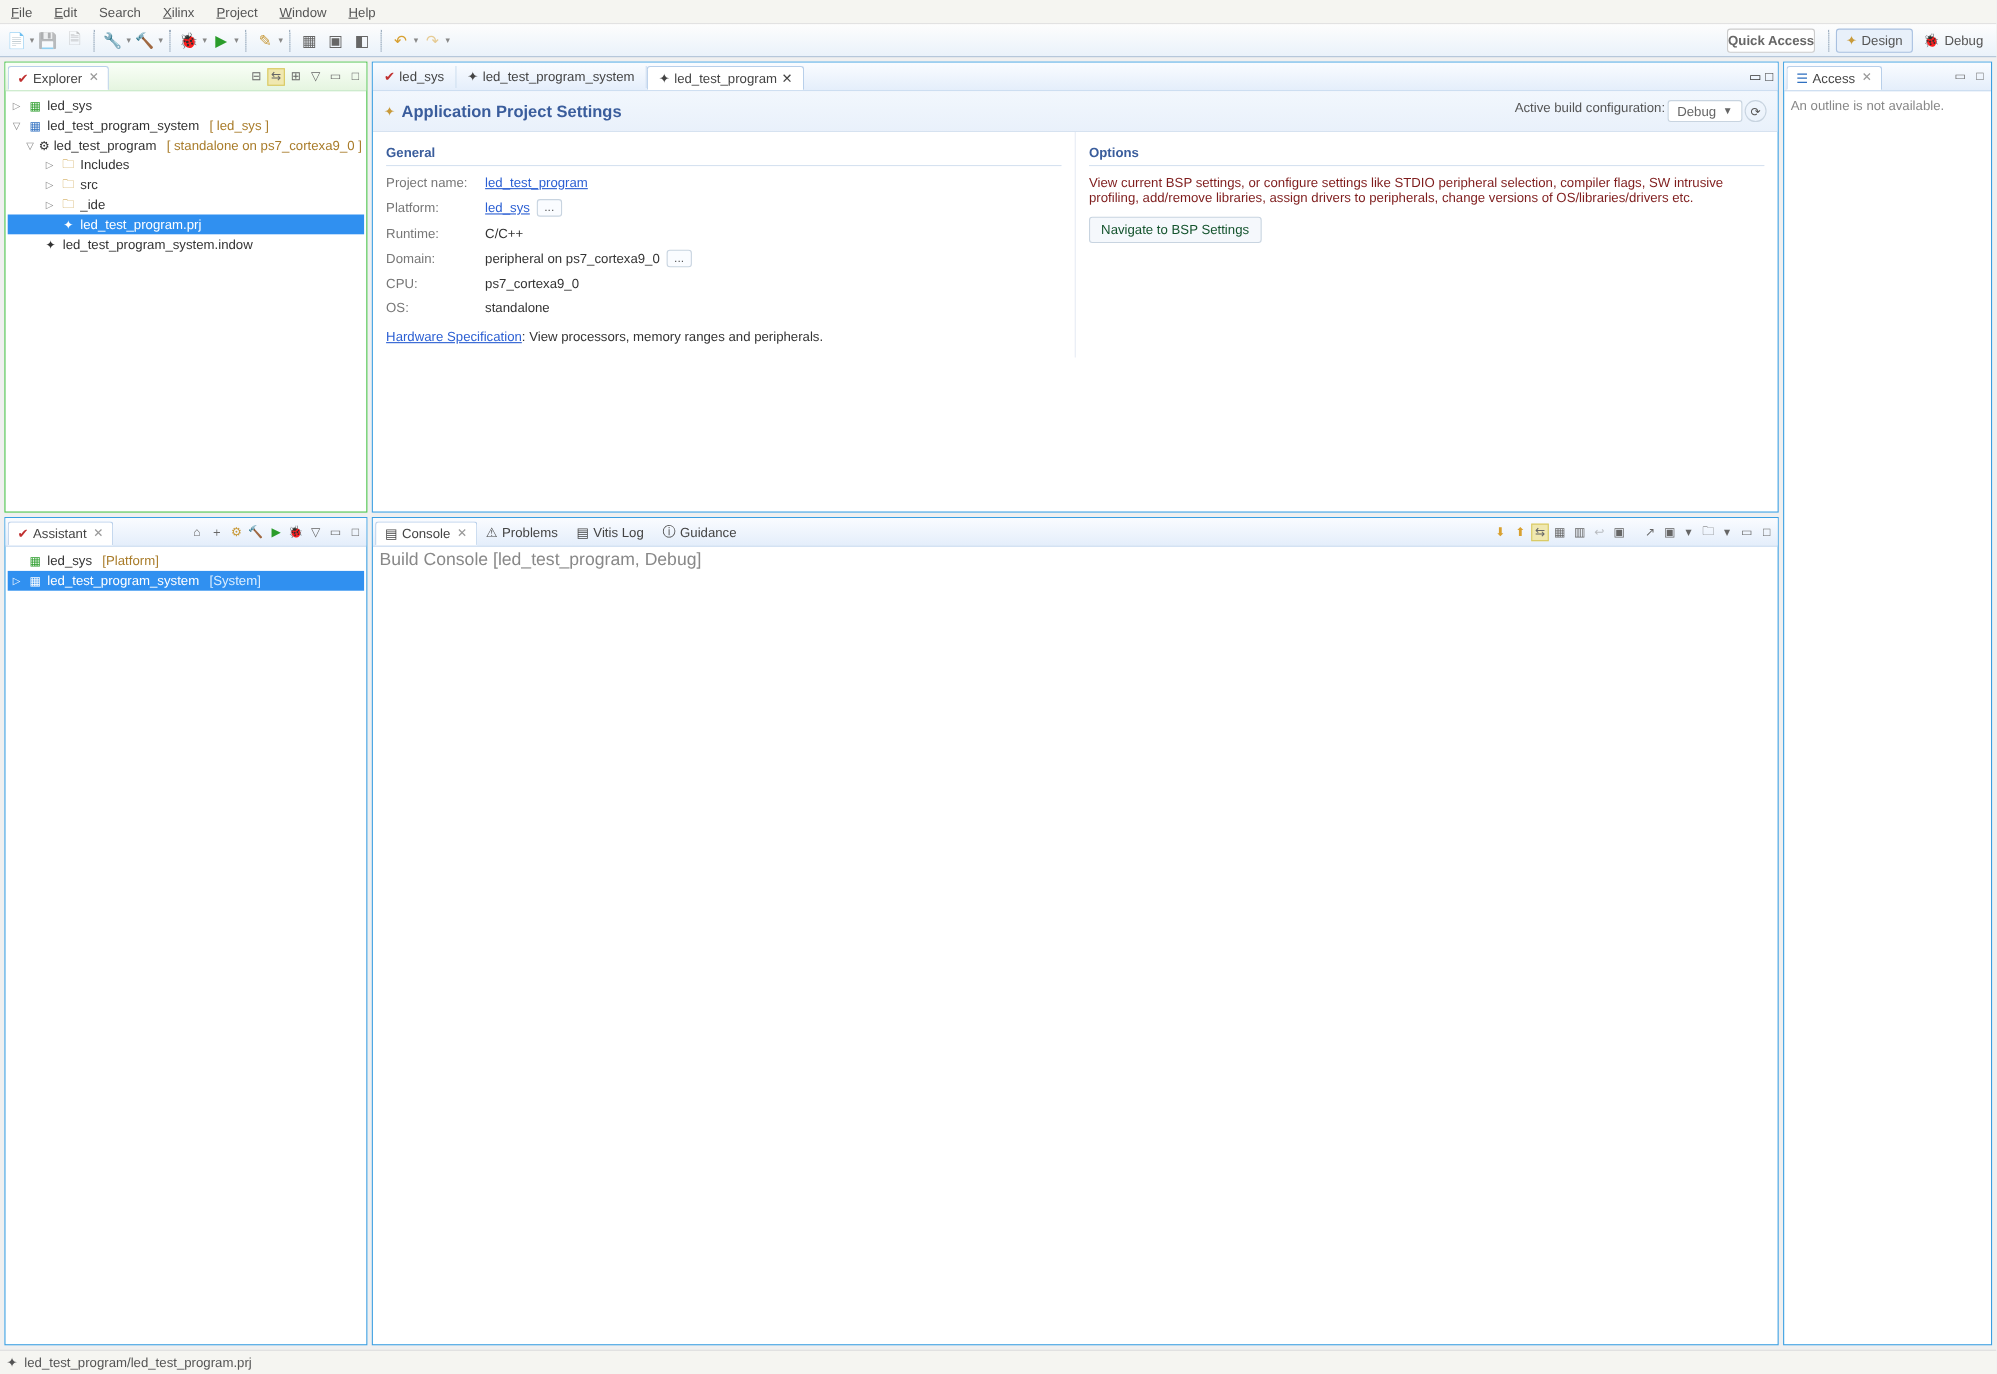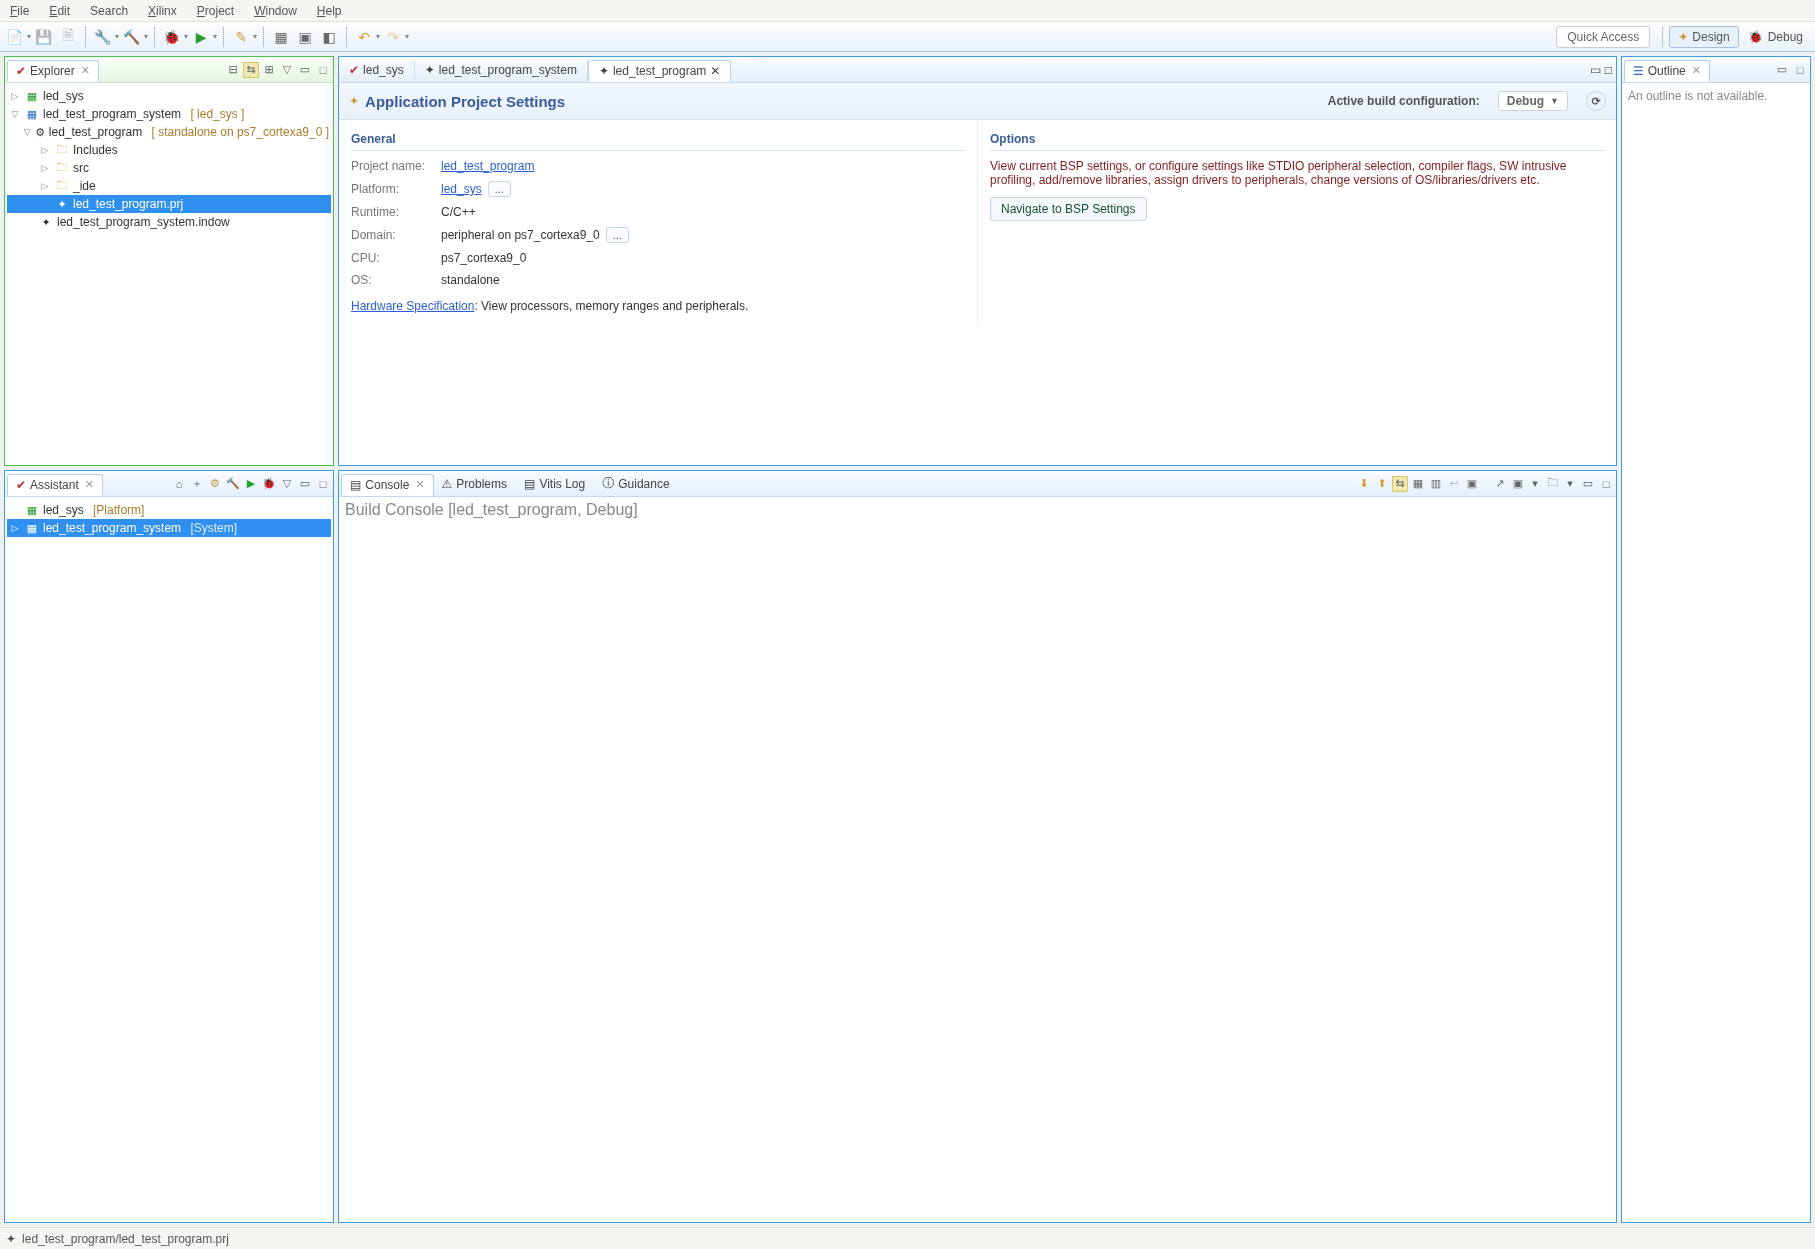--- a/index.html
+++ b/index.html
@@ -7,21 +7,21 @@
 a { color: #2b5fd3; text-decoration: underline; }
 
 .menubar { display: flex; background: #f5f5f1; border-bottom: 1px solid #e0e0e0; padding: 2px 4px; gap: 8px; height: 22px; align-items: center; }
 .menubar span { padding: 2px 6px; color: #555; font-size: 12px; }
 .menubar span u { text-decoration: underline; }
 
 .toolbar { display: flex; background: linear-gradient(#fdfdfd,#eaf2fa); border-bottom: 1px solid #b0c2d8; padding: 2px 4px; height: 30px; align-items: center; gap: 2px; }
 .toolbar .sep { width: 1px; height: 20px; background: #c8d4e0; margin: 0 4px; border-left: 1px dotted #a0b0c0; }
 .toolbar .tbtn { width: 22px; height: 22px; display: flex; align-items: center; justify-content: center; color: #666; font-size: 14px; border-radius: 2px; }
 .toolbar .spacer { flex: 1; }
-.quick-access { background: #fff; border: 1px solid #ccc; border-radius: 3px; padding: 3px 10px; color: #666; margin-right: 6px; }
+.quick-access { background: #fff; border: 1px solid #ccc; border-radius: 3px; padding: 3px 0; color: #666; margin-right: 6px; font-weight: bold; }
 .persp-btn { display: flex; align-items: center; gap: 4px; padding: 3px 8px; color: #555; border-radius: 3px; }
 .persp-btn.active { background: #e8f0fa; border: 1px solid #a8c0e0; }
 
 .layout { display: grid; grid-template-columns: 330px 1fr 190px; grid-template-rows: 410px 1fr; gap: 4px; padding: 4px; height: calc(100vh - 22px - 30px - 22px); }
 .panel { background: #fff; border: 1px solid #3b9fe2; position: relative; display: flex; flex-direction: column; }
 .panel.green { border-color: #4ac24a; }
 .panel .tabbar { display: flex; align-items: center; background: linear-gradient(#fafcff,#e4eefb); border-bottom: 1px solid #c2d6ee; height: 26px; padding: 0 2px; }
 .panel .tabbar.green { background: linear-gradient(#fafff8,#e5f5e0); border-bottom-color: #c2e6c2; }
 .tab { display: flex; align-items: center; gap: 4px; padding: 3px 8px; color: #444; font-size: 12px; border-right: 1px solid transparent; }
 .tab.active { background: #fff; border: 1px solid #b8cfea; border-bottom: 1px solid #fff; border-radius: 3px 3px 0 0; position: relative; top: 1px; }
@@ -40,21 +40,21 @@
 .tree .l2 { padding-left: 32px; }
 .note { color: #a97c2a; text-align: right; }
 
 .editor-area { grid-column: 2; grid-row: 1; }
 .editor-tabs { display: flex; align-items: center; background: linear-gradient(#fafcff,#e4eefb); border-bottom: 1px solid #c2d6ee; height: 26px; }
 .editor-tab { display: flex; align-items: center; gap: 4px; padding: 3px 10px; color: #444; border-right: 1px solid #d0dff0; }
 .editor-tab.active { background: #fff; border: 1px solid #b8cfea; border-bottom: 1px solid #fff; border-radius: 3px 3px 0 0; position: relative; top: 1px; }
 .editor-body { flex: 1; overflow: auto; }
 .section-title { display: flex; align-items: center; gap: 6px; padding: 8px 10px; background: linear-gradient(#f2f7fd,#e9f1fb); border-bottom: 1px solid #d6e2f0; }
 .section-title .t { font-size: 15px; font-weight: bold; color: #3a5d9c; }
-.section-title .right { margin-left: auto; display: flex; align-items: center; gap: 18px; font-size: 12px; color: #555; font-weight: bold; }
+.section-title .right { margin-left: auto; display: flex; align-items: flex-start; gap: 2px; font-size: 12px; color: #555; }
 .dd { display: inline-flex; align-items: center; gap: 6px; border: 1px solid #c8d4e0; border-radius: 3px; padding: 2px 8px; background: #fff; color: #666; }
 .rbtn { width: 20px; height: 20px; display: inline-flex; align-items: center; justify-content: center; border: 1px solid #c8d4e0; border-radius: 50%; color: #555; font-size: 11px; }
 
 .cols { display: flex; }
 .col { flex: 1; padding: 6px 12px 12px 12px; }
 .col h4 { color: #3a5d9c; font-weight: bold; font-size: 12px; padding: 6px 0 4px 0; border-bottom: 1px solid #d6e2f0; margin-bottom: 8px; }
 .kv { display: grid; grid-template-columns: 90px 1fr; row-gap: 8px; align-items: center; font-size: 12px; }
 .kv .k { color: #777; }
 .kv .v { color: #333; display: flex; align-items: center; gap: 6px; }
 .smbtn { border: 1px solid #c8d4e0; border-radius: 3px; padding: 1px 6px; background: #fafcff; color: #555; font-size: 11px; }
@@ -250,21 +250,21 @@
           <span class="bigbtn">Navigate to BSP Settings</span>
         </div>
       </div>
     </div>
   </div>
 
   <div class="panel outline">
     <div class="tabbar">
       <div class="tab active">
         <span class="ic ic-blue">☰</span>
-        <span>Outline</span>
+        <span>Access</span>
         <span class="close">✕</span>
       </div>
       <div class="tbicons">
         <span>▭</span>
         <span>□</span>
       </div>
     </div>
     <div class="outline-body">An outline is not available.</div>
   </div>
 

